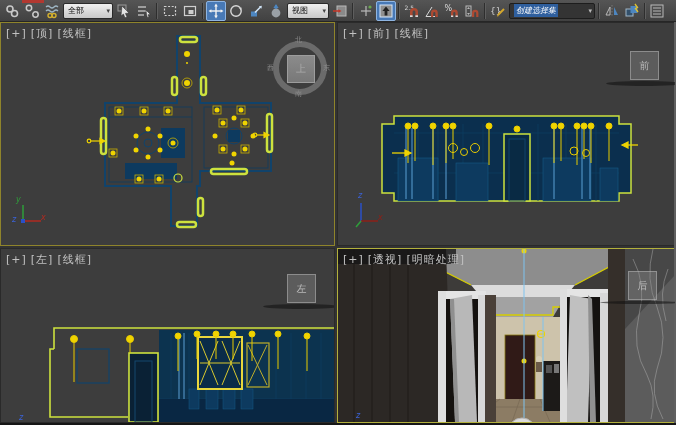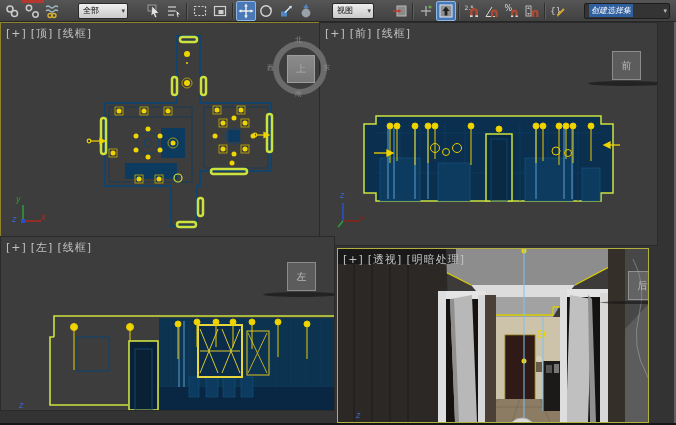--- a/index.html
+++ b/index.html
@@ -9,32 +9,32 @@
   #toolbar{position:absolute;left:0;top:0;width:676px;height:22px;
     background:linear-gradient(#555 0%,#4a4a4a 55%,#414141 100%);
     border-bottom:1px solid #262626;display:flex;align-items:center;box-sizing:border-box;padding-left:2px;}
   .tbtn{width:20px;height:20px;display:flex;align-items:center;justify-content:center;flex:0 0 auto;}
   .tbtn svg{display:block;}
   .hl{background:#4879b6;border:1px solid #8fb5e2;border-radius:2px;box-sizing:border-box;width:20px;height:20px;}
   .tsep{width:2px;height:16px;margin:0 2px;flex:0 0 auto;
     background:linear-gradient(90deg,#2e2e2e 50%,#5e5e5e 50%);}
   .combo{height:16px;display:flex;align-items:center;flex:0 0 auto;box-sizing:border-box;
     background:linear-gradient(#efefef,#c9c9c9);border:1px solid #2a2a2a;border-radius:2px;
-    font-size:8px;color:#111;padding:0 2px 0 4px;margin:0 16px;}
+    font-size:8px;color:#111;padding:0 2px 0 4px;margin:0 1px;}
   .combo .arr{margin-left:auto;color:#444;font-size:7px;padding-left:3px;}
   .combo.dark{background:#343434;color:#ddd;border:1px solid #1d1d1d;font-style:italic;}
   .combo.dark .sel{background:#2f5f9e;color:#fff;padding:1px 2px;}
   .combo.dark .arr{color:#bbb;}
   #red-fragment{left:22px;top:0;width:22px;height:3px;background:#b23830;}
   
   .vp{position:absolute;background:#3d3d3d;overflow:hidden;box-sizing:border-box;}
   #vp-top{left:0;top:22px;width:335px;height:224px;border:1px solid #8f842b;}
-  #vp-front{left:319px;top:22px;width:339px;height:224px;border:1px solid #2a2a2a;}
-  #vp-left{left:0;top:236px;width:335px;height:175px;border:1px solid #2a2a2a;}
-  #vp-persp{left:337px;top:248px;width:312px;height:175px;border:1px solid #b3b13c;}
+  #vp-front{left:337px;top:22px;width:339px;height:224px;border:1px solid #2a2a2a;}
+  #vp-left{left:0;top:248px;width:335px;height:175px;border:1px solid #2a2a2a;}
+  #vp-persp{left:337px;top:248px;width:339px;height:175px;border:1px solid #b3b13c;}
   .vplabel{position:absolute;left:5px;top:3px;font-size:11px;color:#c2c2c2;letter-spacing:1px;
     z-index:5;white-space:nowrap;}
   .vplabel span{margin-right:4px;cursor:default;}
   .lblbg{position:absolute;left:0;top:0;width:118px;height:15px;background:rgba(22,22,22,.78);z-index:4;}
   .vp svg{position:absolute;left:0;top:0;}
   
   .cubesm{position:absolute;width:27px;height:27px;background:rgba(145,145,145,.38);
     border:1px solid rgba(200,200,200,.45);display:flex;align-items:center;justify-content:center;
     font-size:10px;color:#b9b9b9;z-index:3;}
   .cubeshadow{position:absolute;height:5px;border-radius:50%;background:rgba(15,15,15,.55);z-index:3;}

